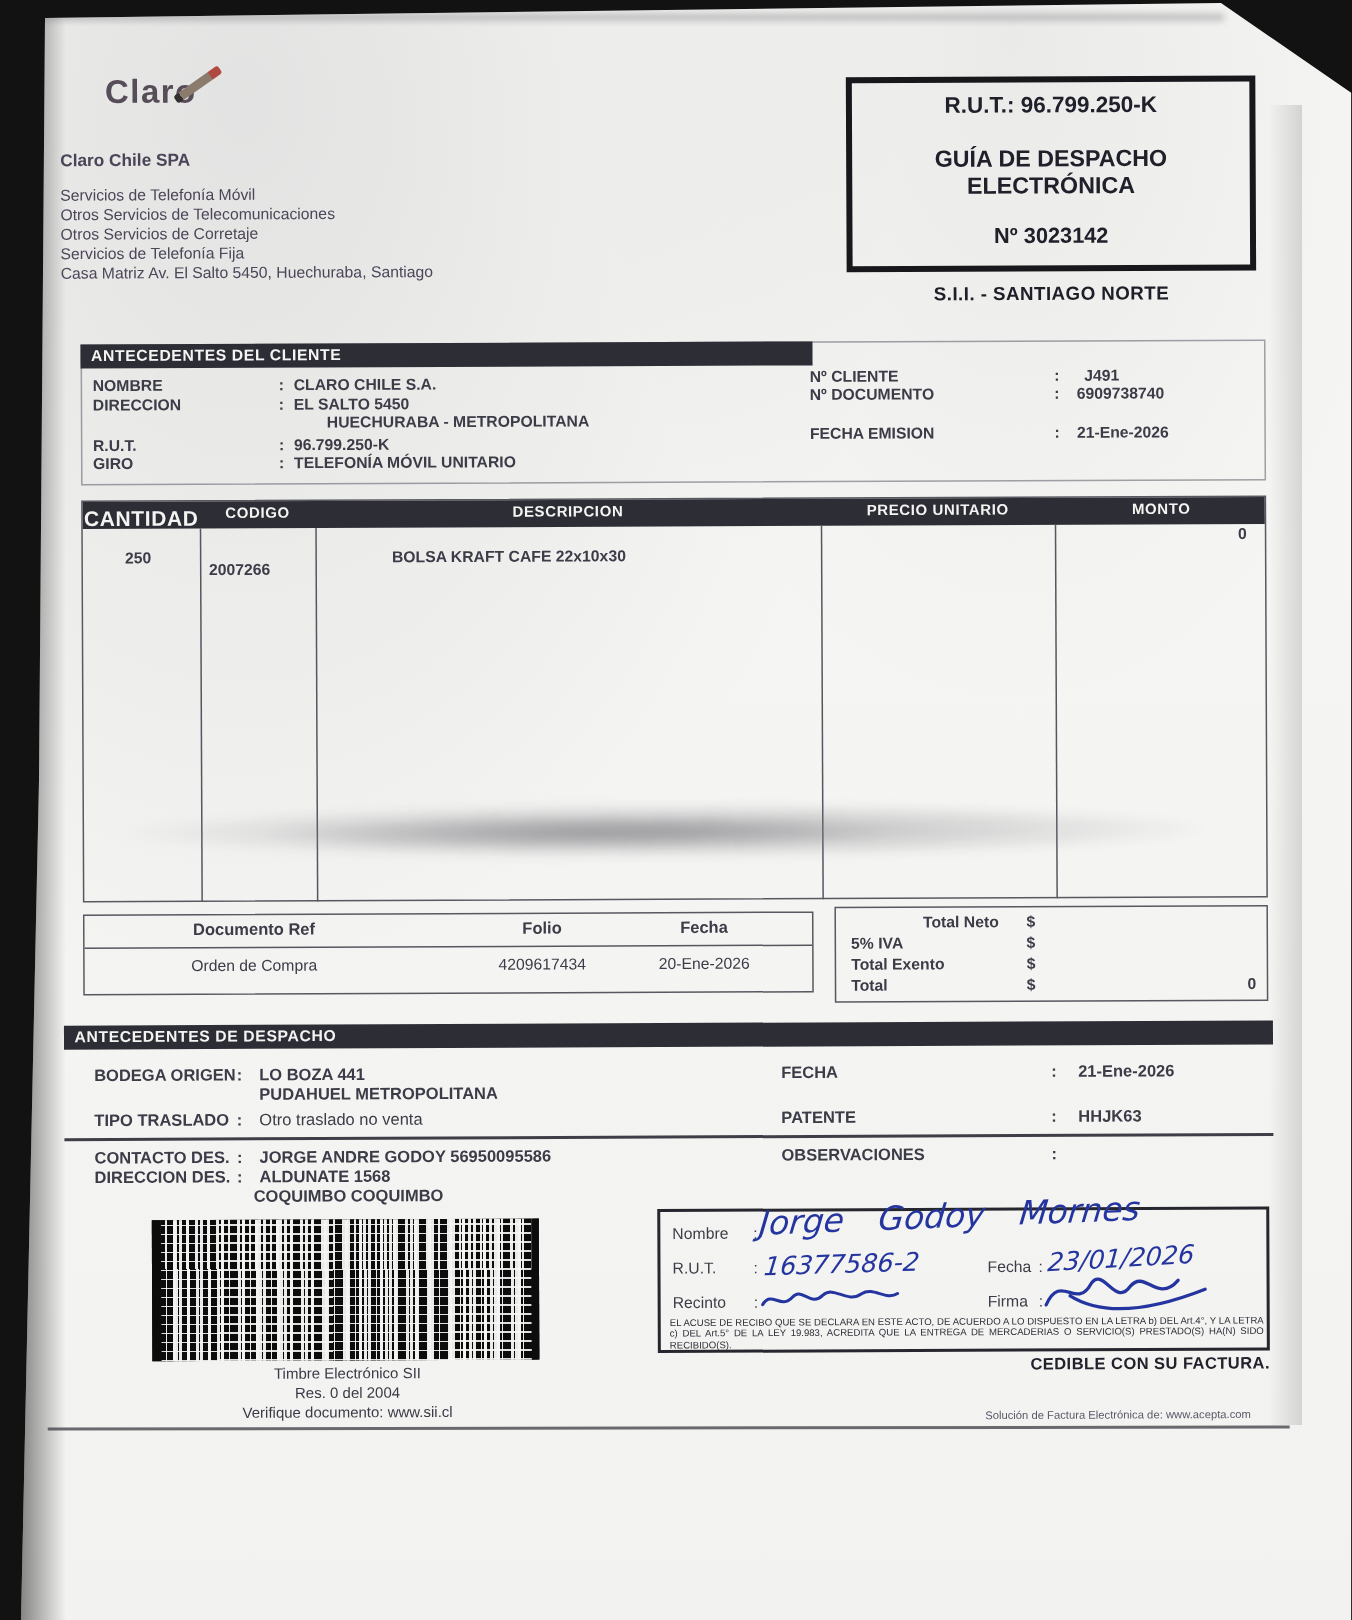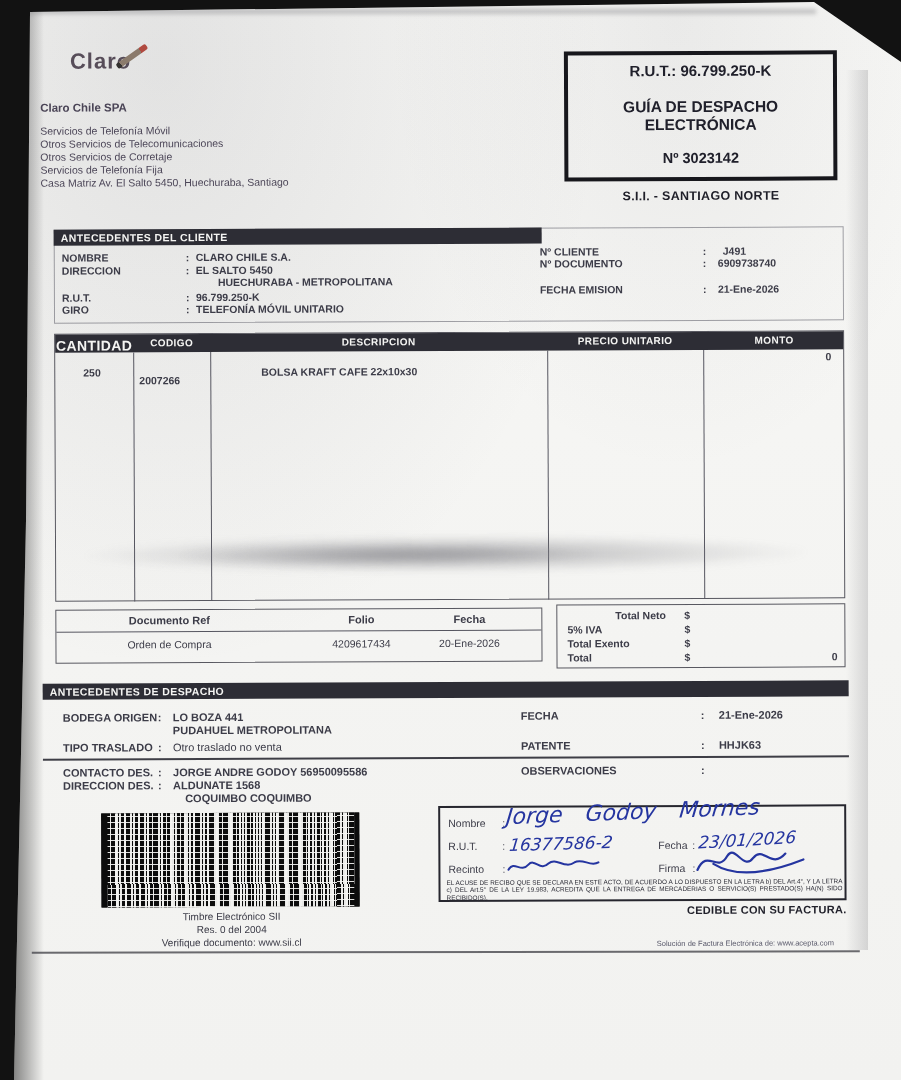--- a/index.html
+++ b/index.html
@@ -169,21 +169,21 @@
 
     <div class="boxline" style="left:42px;top:757px;width:806px;height:2px;background:#3e3e46;"></div>
 
     <span class="t b" style="left:62px;top:765px;font-size:11px;">CONTACTO DES.</span>
     <span class="t b" style="left:157px;top:765px;font-size:11px;">:</span>
     <span class="t b" style="left:172px;top:765px;font-size:11px;">JORGE ANDRE GODOY 56950095586</span>
 
     <span class="t b" style="left:62px;top:778px;font-size:11px;">DIRECCION DES.</span>
     <span class="t b" style="left:157px;top:778px;font-size:11px;">:</span>
     <span class="t b" style="left:172px;top:778px;font-size:11px;">ALDUNATE 1568</span>
-    <span class="t b" style="left:184px;top:791px;font-size:11px;">COQUIMBO  COQUIMBO</span>
+    <span class="t b" style="left:168px;top:791px;font-size:11px;">COQUIMBO  COQUIMBO</span>
 
     <span class="t b" style="left:520px;top:765px;font-size:11px;">OBSERVACIONES</span>
     <span class="t b" style="left:700px;top:765px;font-size:11px;">:</span>
 
     <div class="pdf417" style="left:100px;top:812px;width:258px;height:94px;"></div>
     <div class="t c" style="left:95px;top:910px;width:270px;font-size:10px;color:#3a3a46;">Timbre Electrónico SII</div>
     <div class="t c" style="left:95px;top:923px;width:270px;font-size:10px;color:#3a3a46;">Res. 0 del 2004</div>
     <div class="t c" style="left:95px;top:936px;width:270px;font-size:10px;color:#3a3a46;">Verifique documento: www.sii.cl</div>
 
     <div class="t" style="left:437px;top:806px;width:408px;height:96px;border:2px solid #26262e;">

